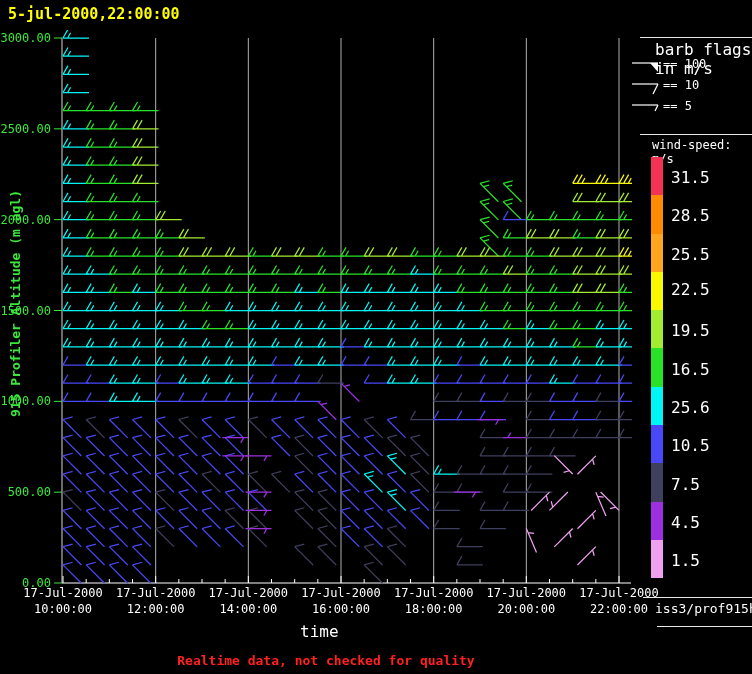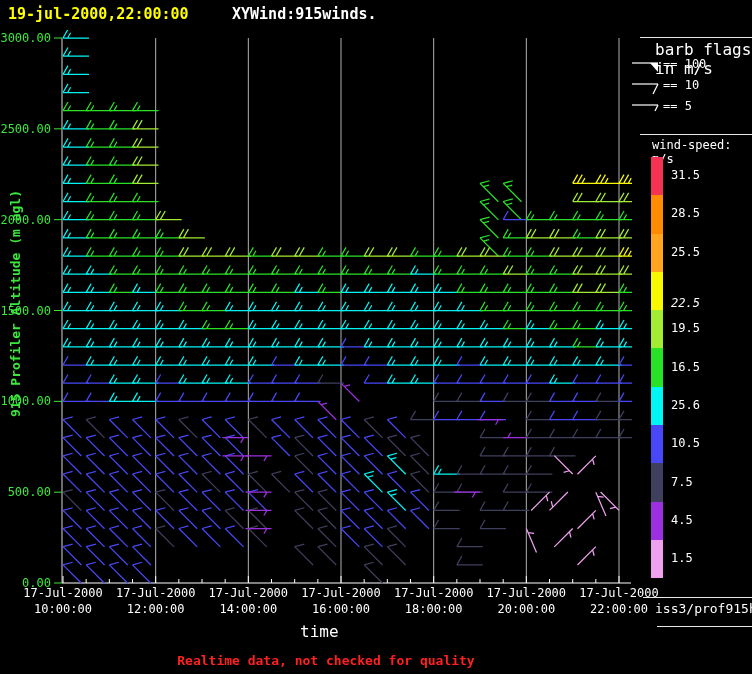--- a/index.html
+++ b/index.html
@@ -16,30 +16,29 @@
   #barb-legend-title{left:655px;top:40px;font-size:16px;color:#fff;}
   #windspeed-title{left:652px;top:138px;font-size:12px;color:#fff;}
   .hline{position:absolute;height:1px;background:#e8e8e8;}
   #flag-rows{left:631px;top:54px;width:121px;}
   .flag-row{position:relative;height:21px;}
   .flag-row svg{position:absolute;left:0;top:0;}
   .flag-row .flbl{position:absolute;left:32px;top:3px;font-size:12px;color:#fff;}
   #colorbar{left:651px;top:157px;width:12px;}
   .cb-seg{width:12px;}
   #colorbar-labels{left:671px;top:157px;width:60px;}
-  .cb-lbl{position:absolute;font-size:12px;color:#fff;text-align:center;}
+  .cb-lbl{position:absolute;font-size:16px;color:#fff;text-align:center;}
   svg text{font-family:"DejaVu Sans Mono","Liberation Mono",monospace;}
 </style>
 </head>
 <body>
 
 <div id="screen">
 
-  <div id="title-date" class="abs" style="color: rgb(255, 255, 0);">19-jul-2000,22:00:00</div>
-  <div id="title-plot" class="abs">XYWind:915winds.</div>
+  <div id="title-date" class="abs" style="color: rgb(255, 255, 0);">5-jul-2000,22:00:00</div>
 
   <div id="y-axis-label" class="abs" style="color: rgb(60, 232, 60);">915 Profiler Altitude (m agl)</div>
 
   <svg id="plot-svg" class="abs" style="left:0;top:0" width="752" height="674" xmlns="http://www.w3.org/2000/svg">
     <defs>
       <clipPath id="plot-clip">
           <rect x="62" y="30" width="570" height="554"></rect>
         </clipPath>
     </defs>
     <g id="g-grid">
@@ -606,21 +605,21 @@
       <div class="cb-seg" style="height: 38.3px; background: rgb(0, 245, 245);"></div>
       <div class="cb-seg" style="height: 38.3px; background: rgb(72, 72, 248);"></div>
       <div class="cb-seg" style="height: 38.3px; background: rgb(63, 63, 94);"></div>
       <div class="cb-seg" style="height: 38.3px; background: rgb(156, 47, 224);"></div>
       <div class="cb-seg" style="height: 38.3px; background: rgb(239, 160, 239);"></div>
     </div>
   <div id="colorbar-labels" class="abs">
       <div class="cb-lbl" style="top: 11.15px;">31.5</div>
       <div class="cb-lbl" style="top: 49.45px;">28.5</div>
       <div class="cb-lbl" style="top: 87.75px;">25.5</div>
-      <div class="cb-lbl" style="top: 139px; font-style: italic;">22.5</div>
+      <div class="cb-lbl" style="top: 123px;">22.5</div>
       <div class="cb-lbl" style="top: 164.35px;">19.5</div>
       <div class="cb-lbl" style="top: 202.65px;">16.5</div>
       <div class="cb-lbl" style="top: 240.95px;">25.6</div>
       <div class="cb-lbl" style="top: 279.25px;">10.5</div>
       <div class="cb-lbl" style="top: 317.55px;">7.5</div>
       <div class="cb-lbl" style="top: 355.85px;">4.5</div>
       <div class="cb-lbl" style="top: 394.15px;">1.5</div>
     </div>
 
   <div class="hline abs" style="left:643px;top:597px;width:109px;"></div>

